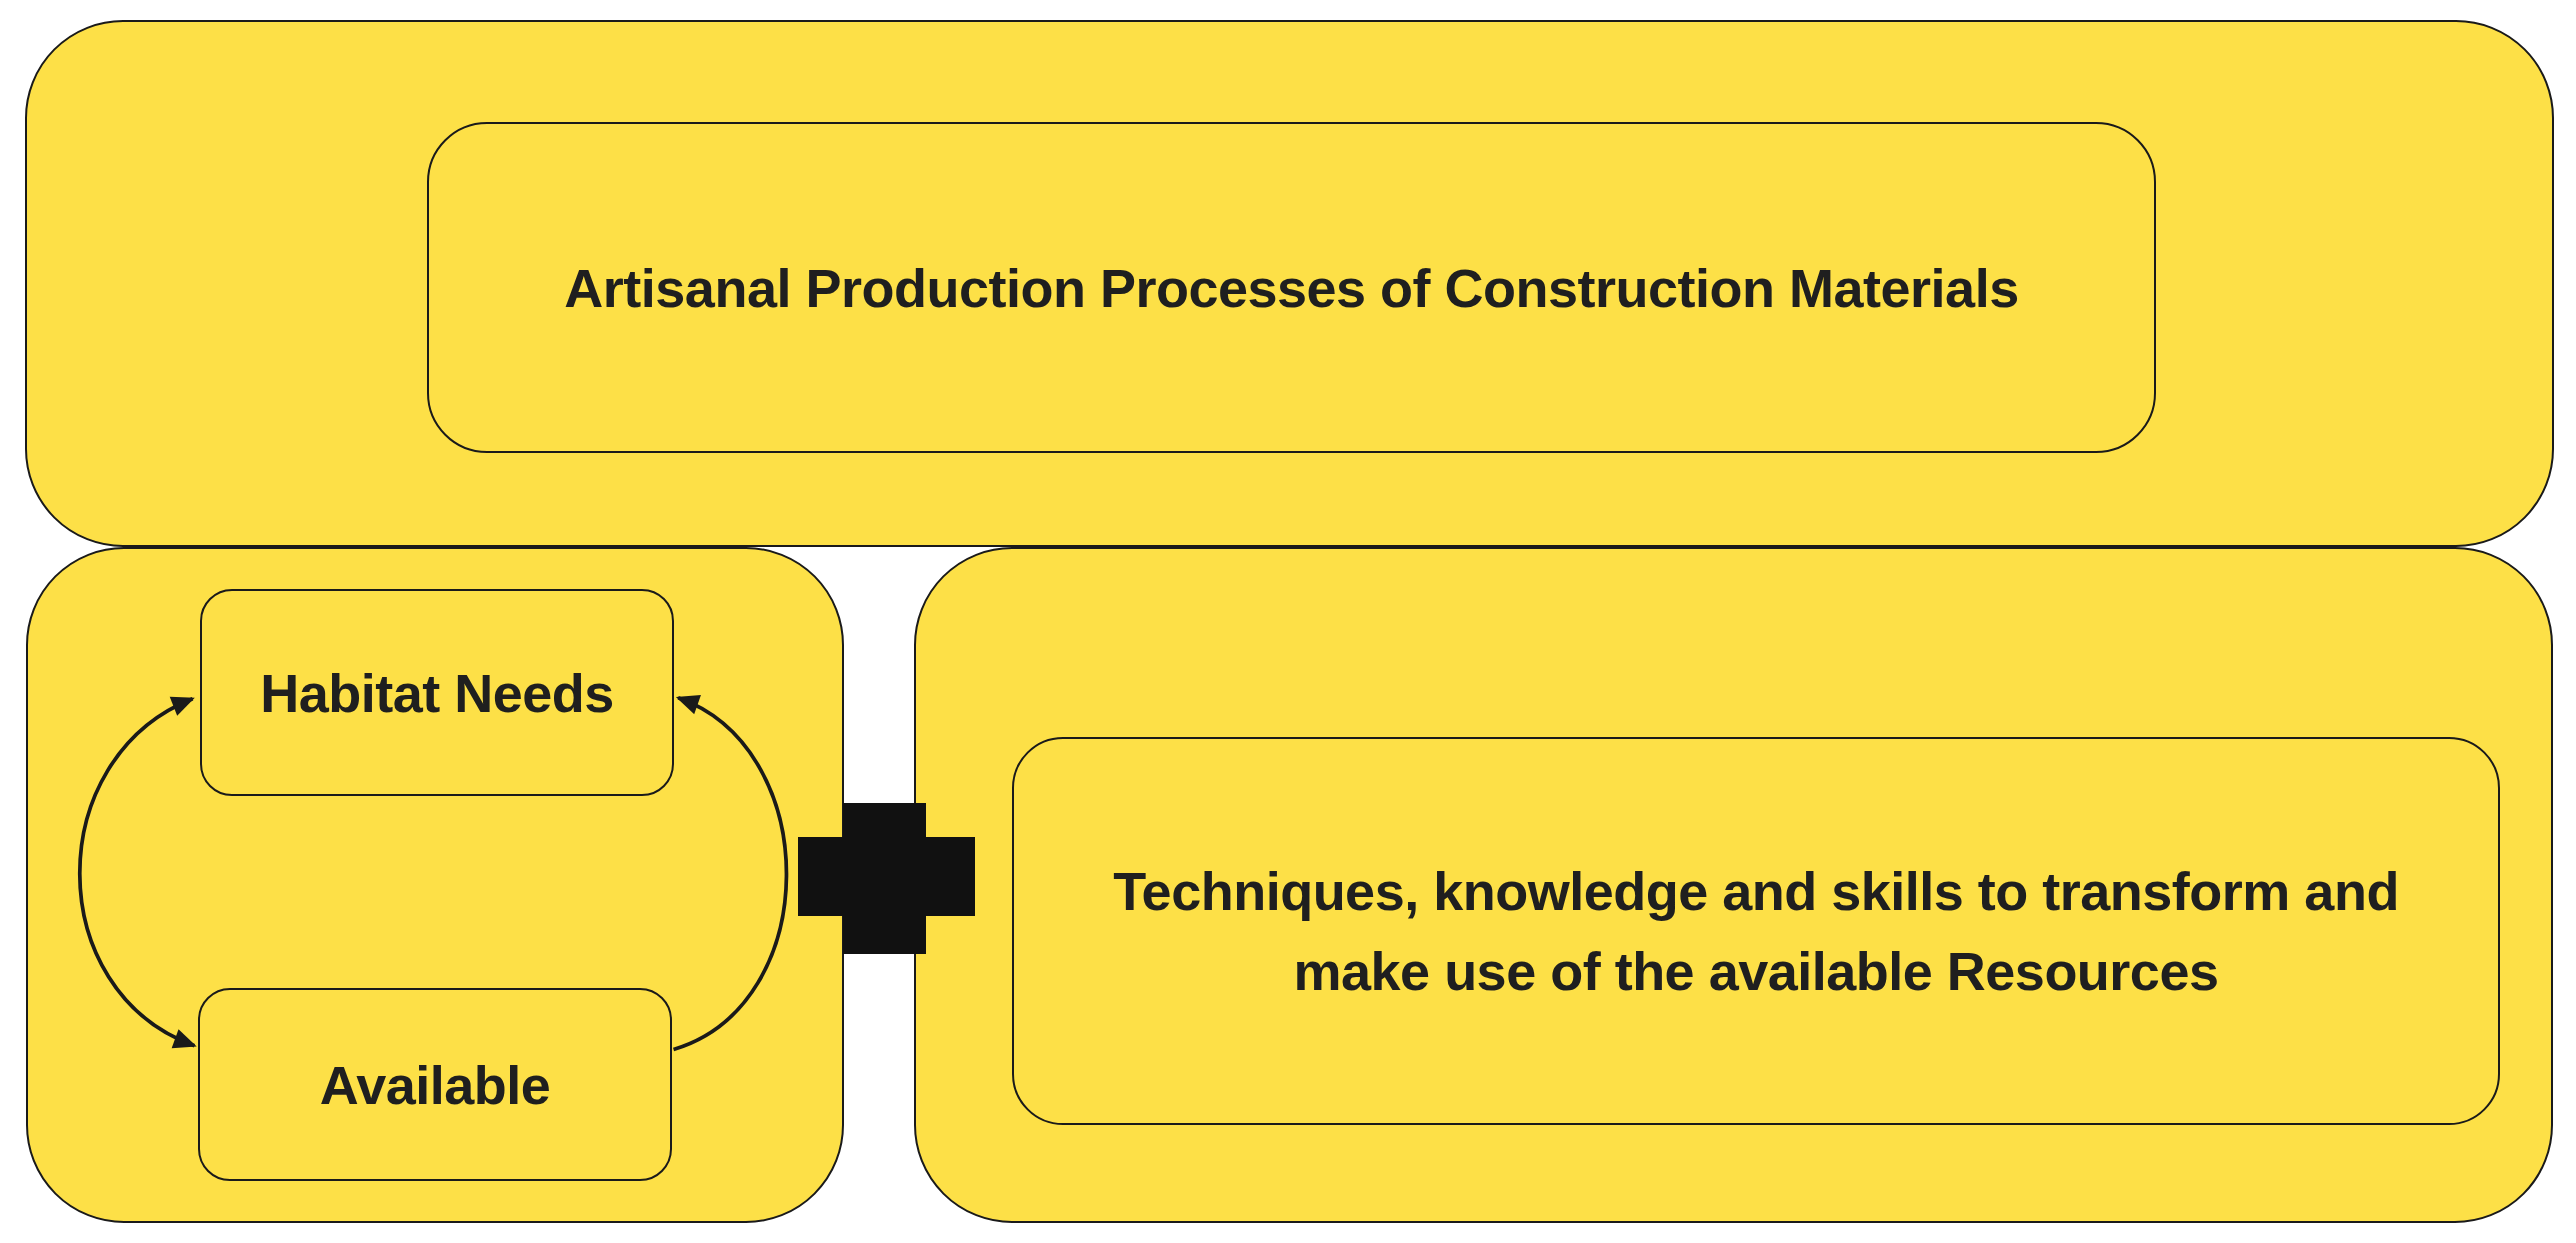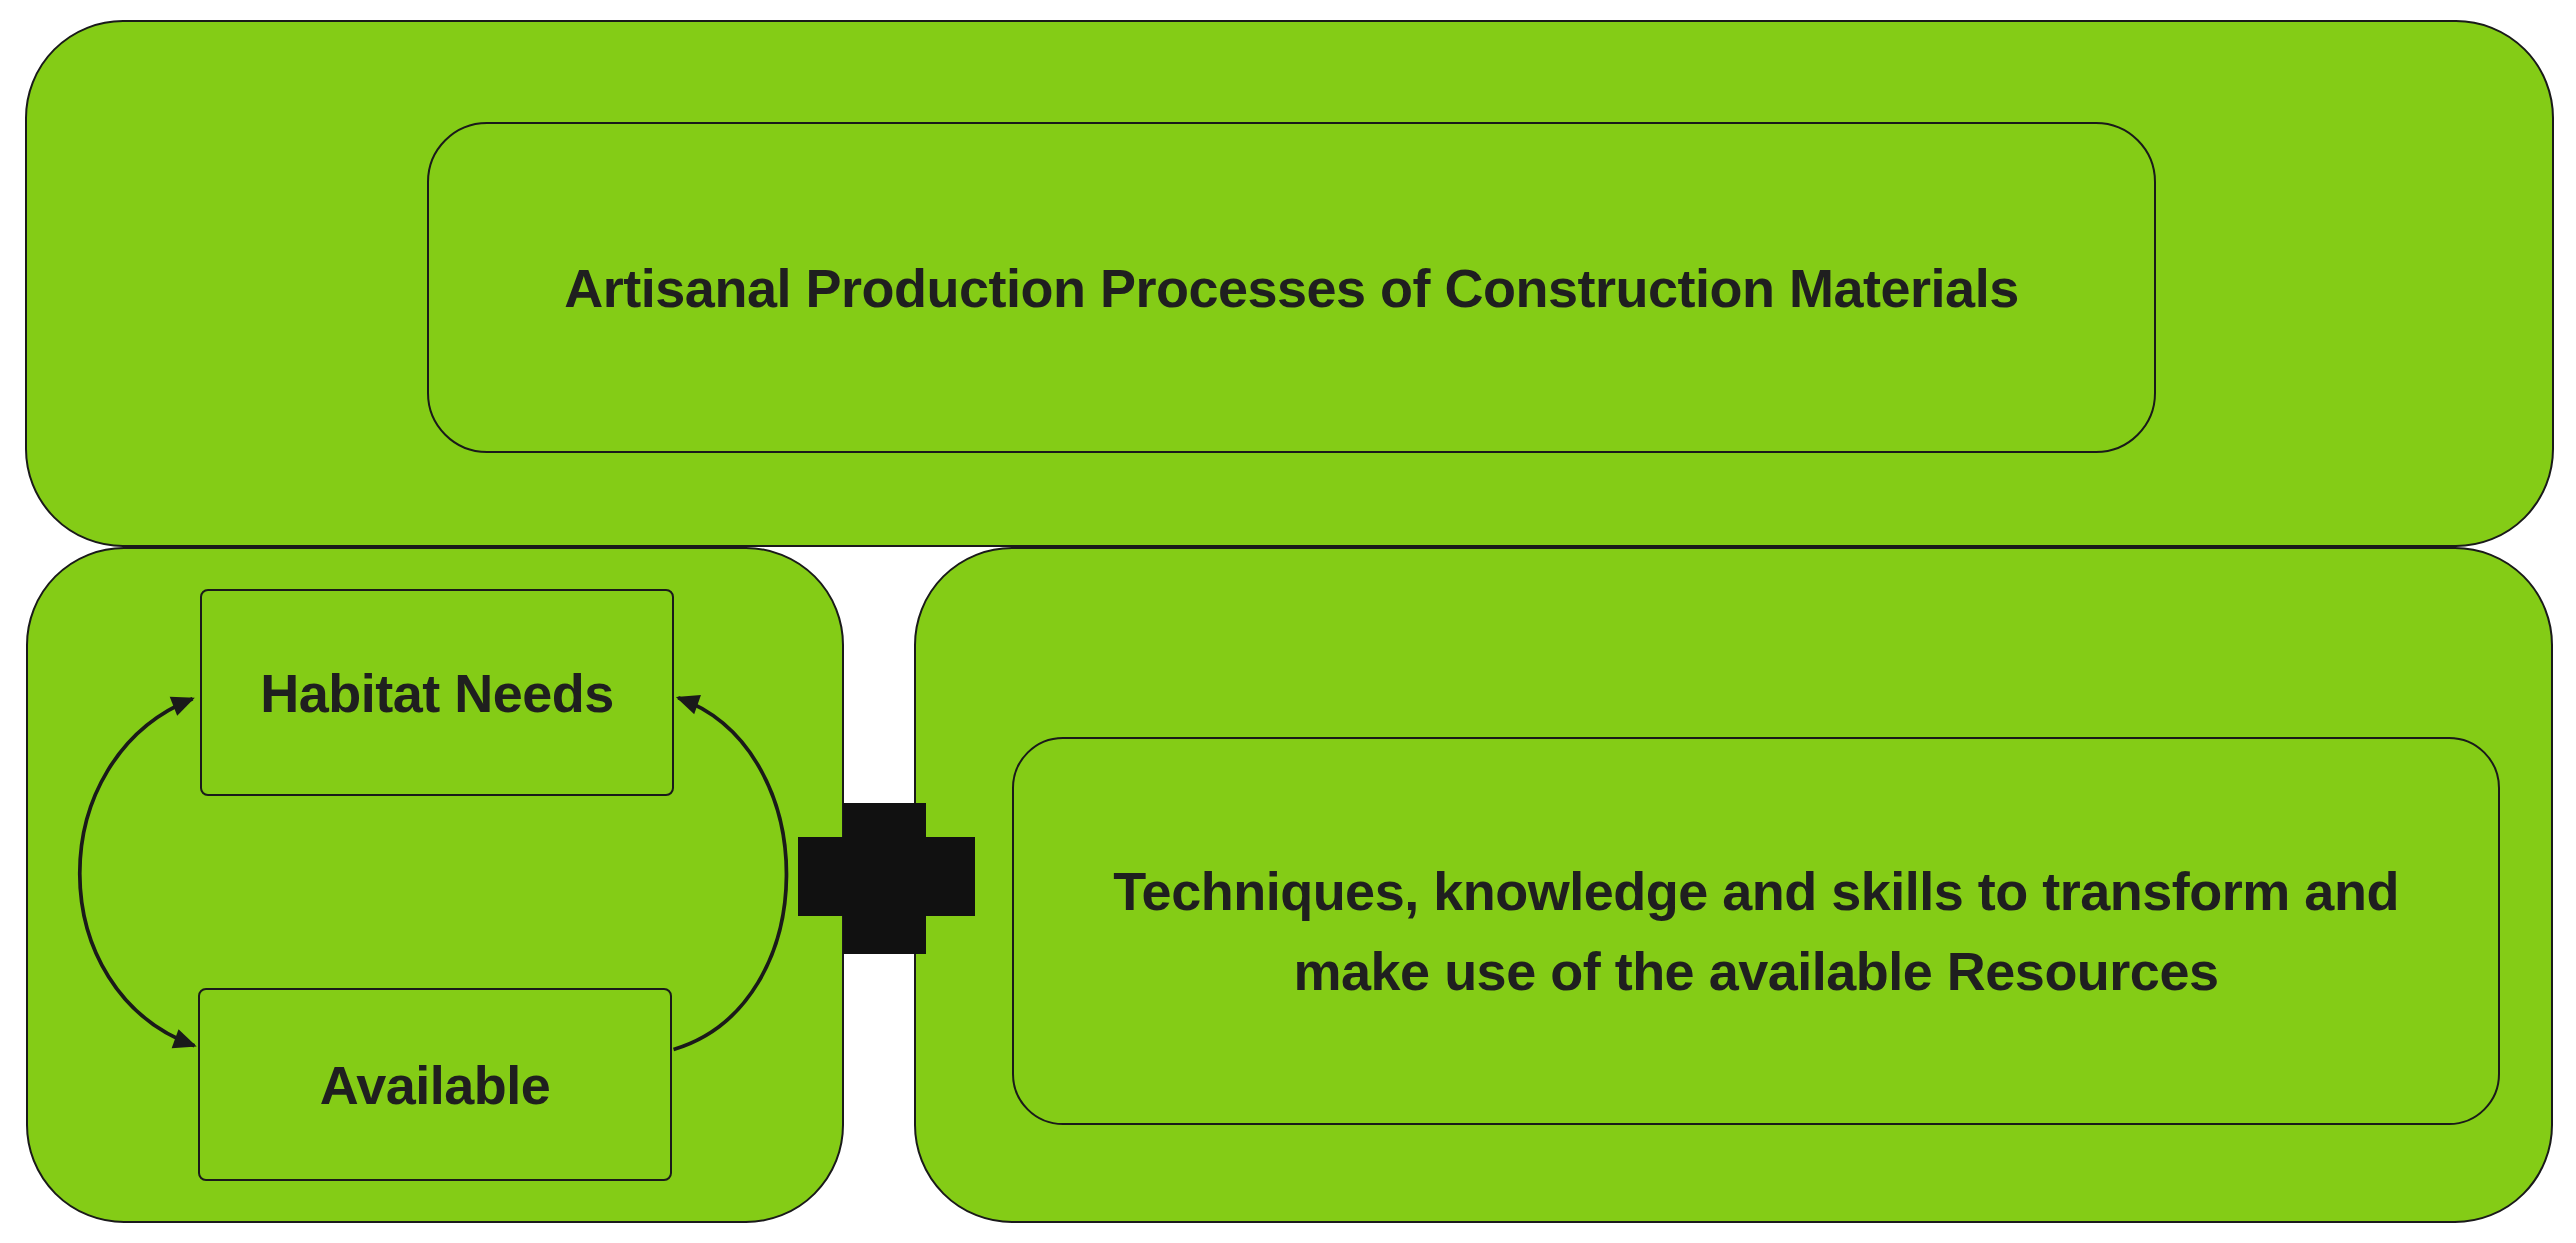--- a/index.html
+++ b/index.html
@@ -11,35 +11,35 @@
     position: relative;
     width: 2576px;
     height: 1244px;
     background: #ffffff;
     font-family: "Liberation Sans", "DejaVu Sans", sans-serif;
     overflow: hidden;
   }
   .node {
     position: absolute;
     box-sizing: border-box;
-    background: #84cc16;
+    background: #fde047;
     border: 2.8px solid #1a1a1a;
     display: flex;
     flex-direction: column;
     align-items: center;
     justify-content: center;
     text-align: center;
     color: #1f1f1f;
     font-weight: 700;
   }
   .container-box {
     border-radius: 98px;
   }
   .leaf-box {
-    border-radius: 8px;
+    border-radius: 32px;
   }
   .box-top      { left: 25px;   top: 19.5px;   width: 2529px; height: 527px; }
   .box-title    { left: 427px;  top: 122px;  width: 1729px; height: 331px; border-radius: 60px; }
   .box-bl       { left: 26px;   top: 547px;  width: 818px;  height: 676px; }
   .box-br       { left: 914px;  top: 547px;  width: 1639px; height: 676px; }
   .box-habitat  { left: 200px;  top: 589px;  width: 474px;  height: 207px; }
   .box-avail    { left: 198px;  top: 988px; width: 474px;  height: 193px; }
   .box-tech     { left: 1012px; top: 737px;  width: 1488px; height: 388px; border-radius: 51px; }
   .node-label {
     font-size: 54px;

